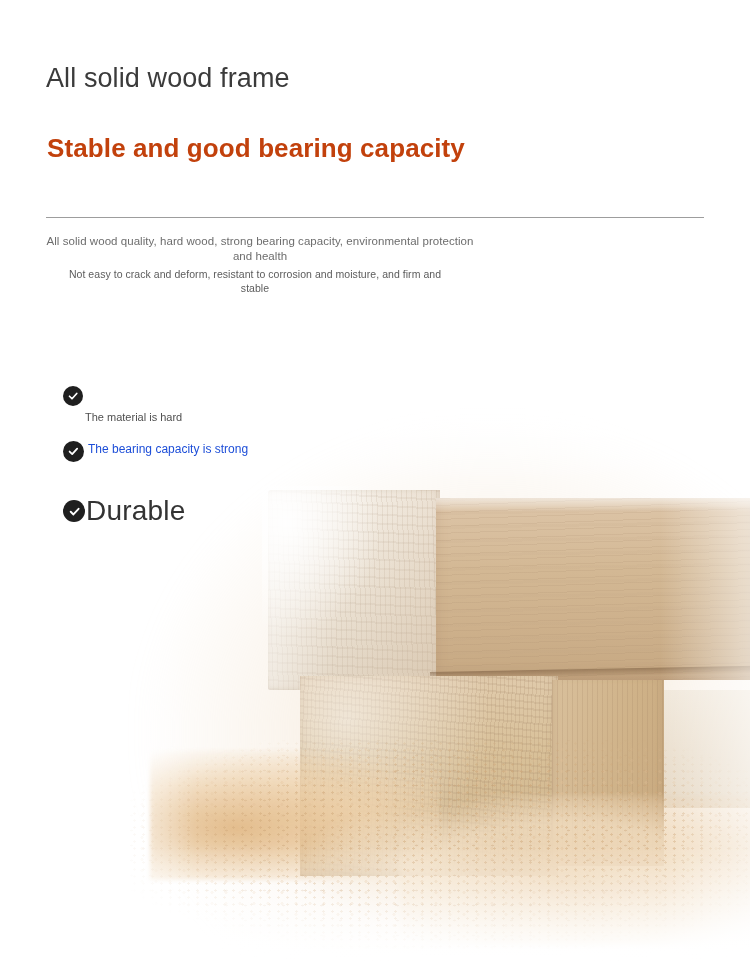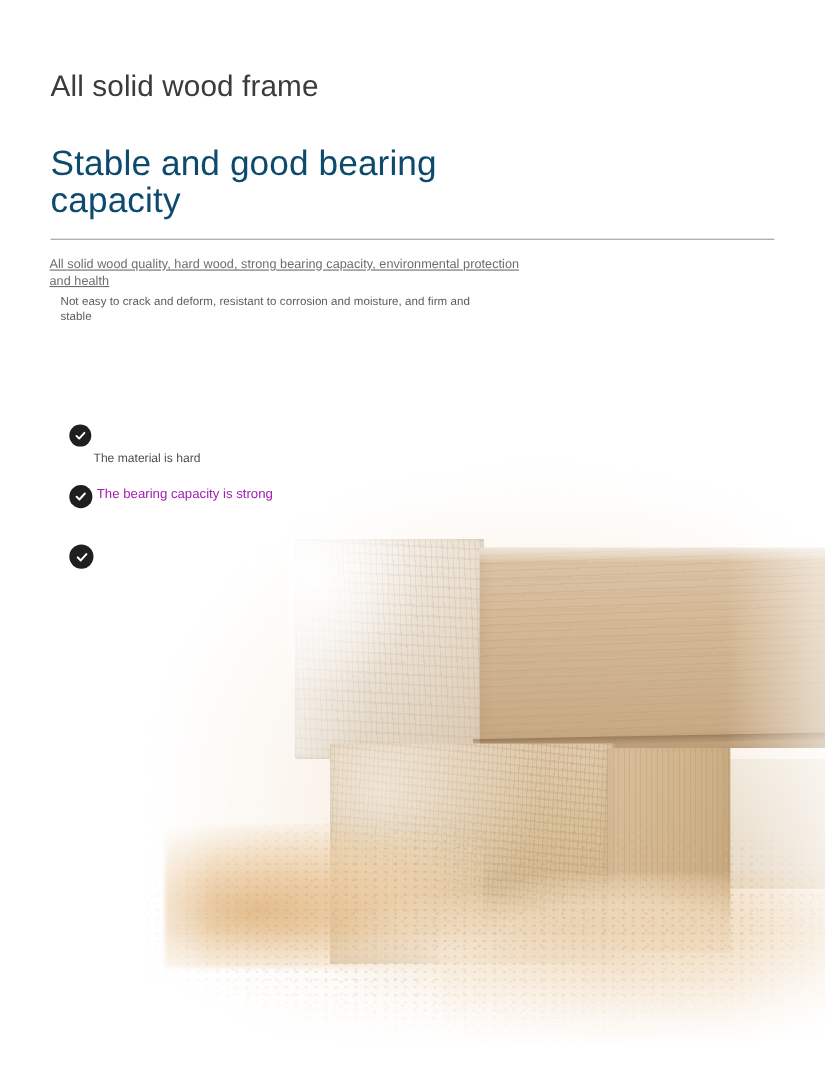--- a/index.html
+++ b/index.html
@@ -12,20 +12,21 @@
     font-family: "Liberation Sans", sans-serif;
     -webkit-font-smoothing: antialiased;
   }
 
   #page {
     position: relative;
     width: 750px;
     height: 976px;
     background: #ffffff;
     overflow: hidden;
+    text-align: center;
   }
 
   
   .photo {
     position: absolute;
     left: 0;
     top: 380px;
     width: 750px;
     height: 596px;
     overflow: hidden;
@@ -231,23 +232,23 @@
     font-weight: 400;
     color: #3b3b3b;
     letter-spacing: .1px;
     white-space: nowrap;
   }
   .heading-2 {
     position: absolute;
     left: 46px;
     top: 131px;
     width: 420px;
-    font-size: 32px;
-    font-weight: 400;
-    color: #0c4a6e;
+    font-size: 26px;
+    font-weight: 700;
+    color: #c2410c;
     line-height: 34px;
     letter-spacing: .1px;
   }
 
   .divider {
     position: absolute;
     left: 46px;
     top: 217px;
     width: 658px;
     height: 1px;
@@ -256,21 +257,20 @@
 
   .para-1 {
     position: absolute;
     left: 45px;
     top: 234px;
     width: 430px;
     font-size: 11.5px;
     line-height: 14.5px;
     color: #6d6d6d;
     letter-spacing: .05px;
-    text-decoration: underline;
   }
   .para-2 {
     position: absolute;
     left: 55px;
     top: 267px;
     width: 400px;
     font-size: 10.5px;
     line-height: 14px;
     color: #5c5c5c;
     letter-spacing: .05px;
@@ -302,21 +302,21 @@
     padding-top: 1px;
     margin-top: 24px;
   }
 
   .bullet-2 { left: 63px; top: 441px; }
   .bullet-2 .bullet-badge { width: 21px; height: 21px; }
   .bullet-2 .bullet-text {
     margin-left: 4px;
     font-size: 12px;
     line-height: 14px;
-    color: #a21caf;
+    color: #1d4ed8;
     padding-top: 1px;
   }
 
   .bullet-3 { left: 63px; top: 495px; align-items: center; }
   .bullet-3 .bullet-badge { width: 22px; height: 22px; }
   .bullet-3 .bullet-text {
     margin-left: 1px;
     font-size: 28px;
     line-height: 32px;
     color: #333333;
@@ -378,16 +378,17 @@
       </span>
       <span class="bullet-text">The bearing capacity is strong</span>
     </div>
 
     <div class="bullet bullet-3">
       <span class="bullet-badge">
         <svg width="13" height="13" viewBox="0 0 24 24" aria-hidden="true">
           <path d="M5 12.5 L10 17.5 L19.5 7" fill="none" stroke="#ffffff" stroke-width="3.4" stroke-linecap="round" stroke-linejoin="round"></path>
         </svg>
       </span>
+      <span class="bullet-text">Durable</span>
     </div>
 
   </div>
 </div>
 
 </body></html>

